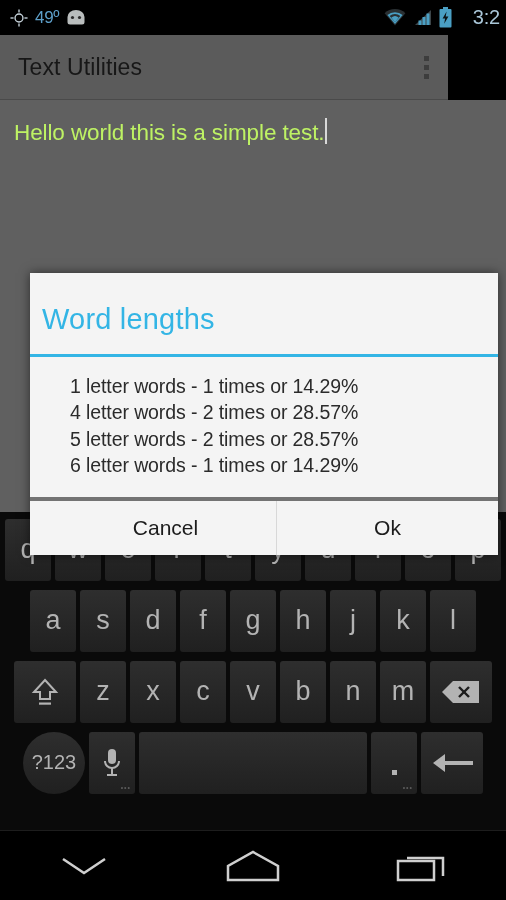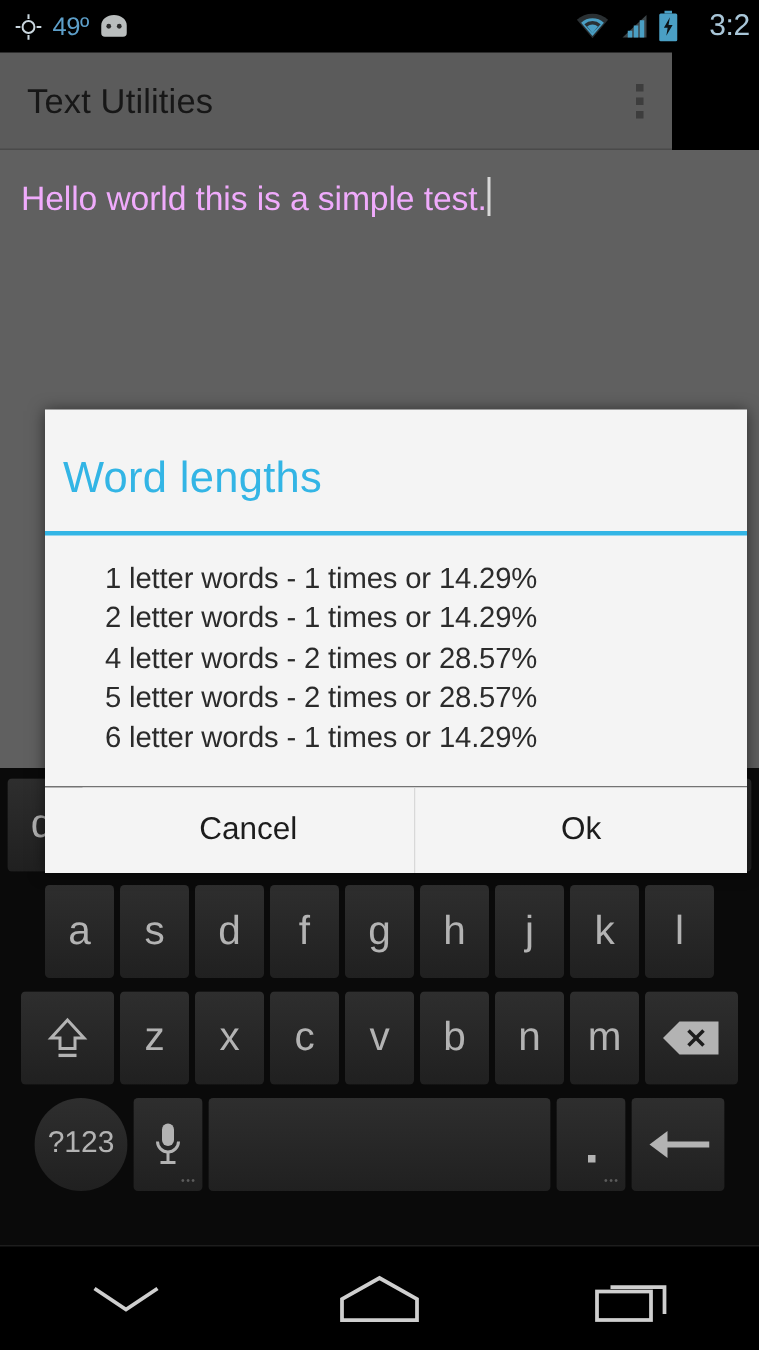--- a/index.html
+++ b/index.html
@@ -91,21 +91,21 @@
     width: 506px;
     height: 730px;
     background: #606060;
   }
   #text-input-row {
     display: flex;
     align-items: baseline;
     padding: 14px 0 0 14px;
   }
   #text-input-value {
-    color: #f0abfc;
+    color: #bef264;
     font-size: 22.5px;
     letter-spacing: -0.1px;
     white-space: nowrap;
   }
   #text-caret {
     display: inline-block;
     width: 2px;
     height: 26px;
     background: #d8d8d8;
     margin-left: 1px;
@@ -220,21 +220,21 @@
   .dialog-line {
     color: #2b2b2b;
     font-size: 19.5px;
     line-height: 23.5px;
     padding: 1.5px 0;
     letter-spacing: -0.1px;
     white-space: nowrap;
   }
   #dialog-buttons {
     display: flex;
-    border-top: 1px solid #737373;
+    border-top: 4px solid #737373;
     height: 58px;
     padding-left: 25px;
   }
   .dialog-btn {
     flex: 1;
     display: flex;
     align-items: center;
     justify-content: center;
     color: #1c1c1c;
     font-size: 21px;
@@ -387,21 +387,20 @@
   </div>
 
   <div id="dialog-scrim"></div>
   <div id="dialog">
     <div id="dialog-title-wrap">
       <div id="dialog-title">Word lengths</div>
     </div>
     <div id="dialog-divider"></div>
     <div id="dialog-body">
       <div class="dialog-line">1 letter words - 1 times or 14.29%</div>
-      <div class="dialog-line">2 letter words - 1 times or 14.29%</div>
       <div class="dialog-line">4 letter words - 2 times or 28.57%</div>
       <div class="dialog-line">5 letter words - 2 times or 28.57%</div>
       <div class="dialog-line">6 letter words - 1 times or 14.29%</div>
     </div>
     <div id="dialog-buttons">
       <div class="dialog-btn" id="dialog-btn-cancel">Cancel</div>
       <div class="dialog-btn" id="dialog-btn-ok">Ok</div>
     </div>
   </div>
 

